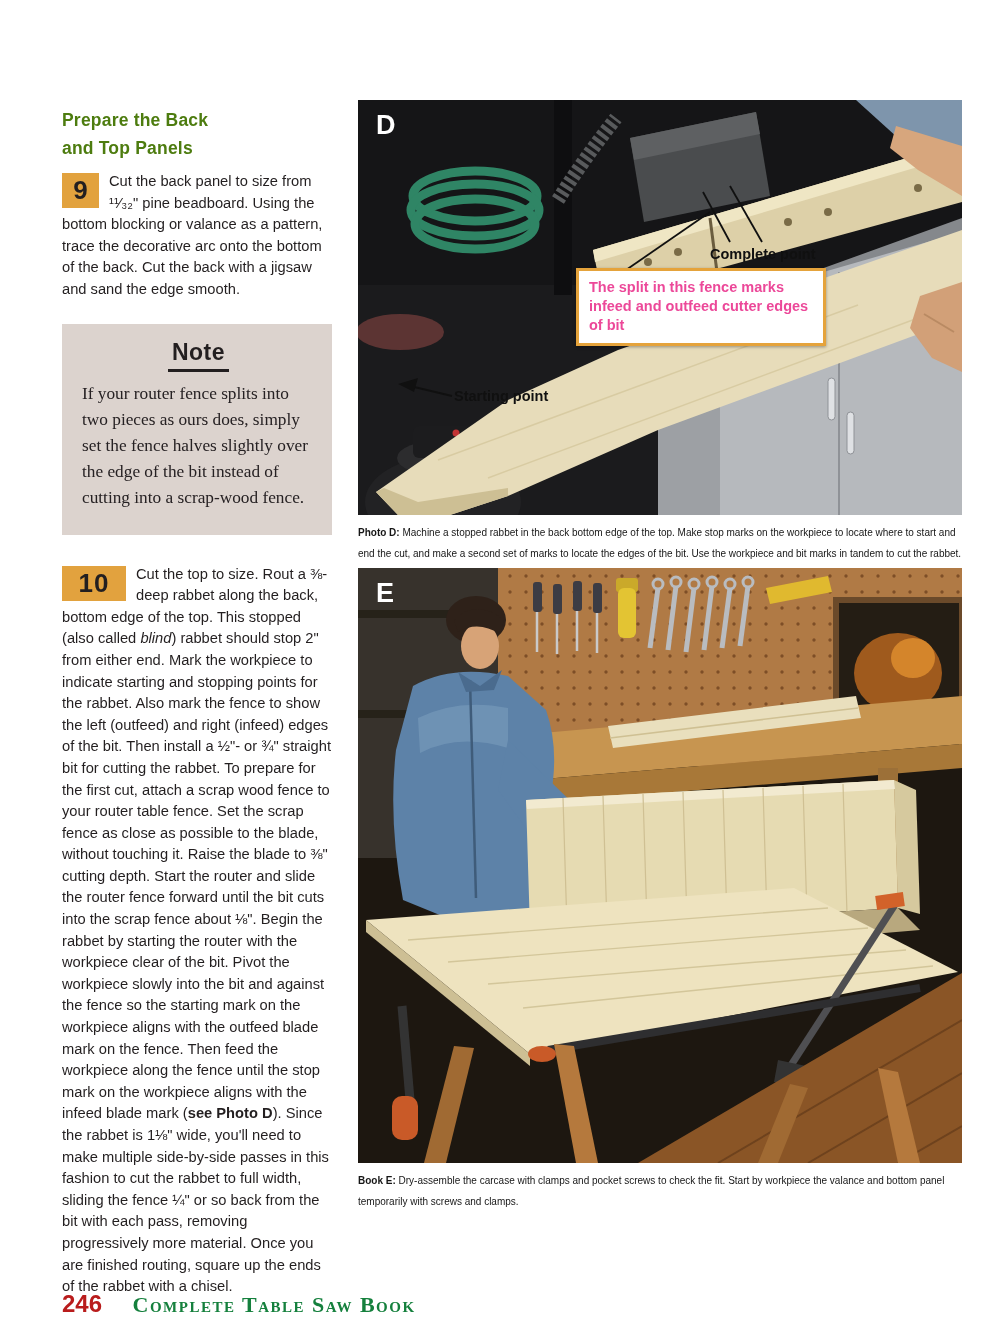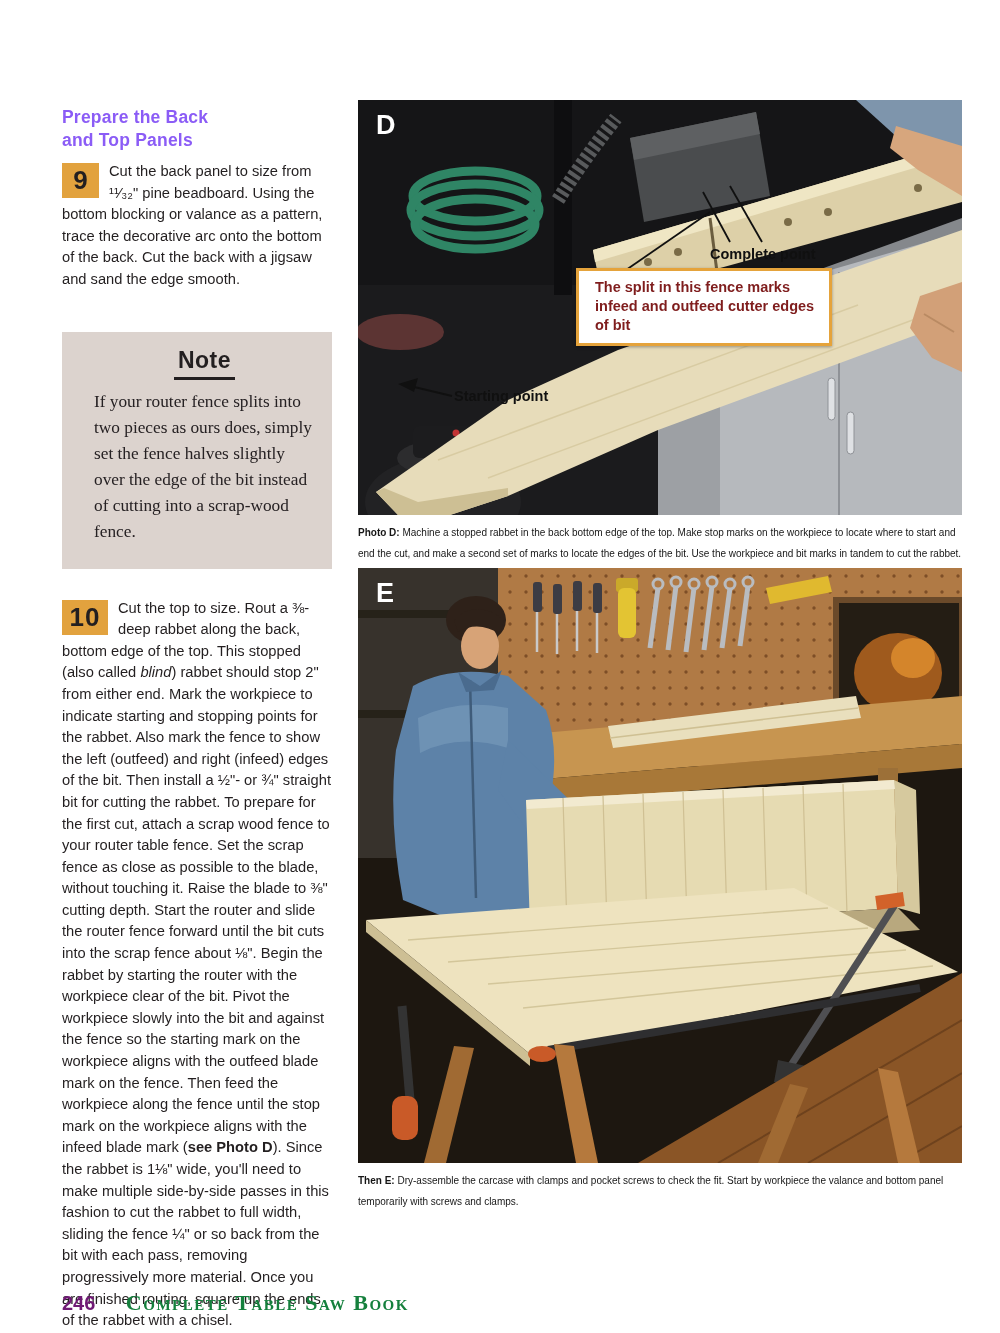--- a/index.html
+++ b/index.html
@@ -1,28 +1,28 @@
 <!DOCTYPE html>
 <html><head>
 <meta charset="utf-8">
 <style>
   html,body{margin:0;padding:0;background:#ffffff;}
   .page{position:relative;width:1000px;height:1333px;background:#ffffff;overflow:hidden;
         font-family:"Liberation Sans",sans-serif;color:#231f20;}
 
   
   .left-col{position:absolute;left:62px;top:106px;width:270px;}
-  .heading{font-size:17.5px;line-height:23px;font-weight:bold;white-space:pre-line;
-           margin:0 0 9px 0;color:#8b5cf6;letter-spacing:.2px;}
+  .heading{font-size:17.5px;line-height:28px;font-weight:bold;white-space:pre-line;
+           margin:0 0 9px 0;color:#4d7c0f;letter-spacing:.2px;}
   .step-para{font-size:14.7px;line-height:21.6px;color:#231f20;text-align:left;}
   .step-num{float:left;width:37px;height:35px;background:#E2A23E;color:#231f20;
             font-weight:bold;font-size:26px;text-align:center;line-height:35px;
             margin:2px 10px 4px 0;}
-  .step-num.wide{width:46px;letter-spacing:1px;}
-  .note-box{margin-top:41px;background:#DCD3CE;padding:15px 17px 24px 32px;}
+  .step-num.wide{width:64px;letter-spacing:1px;}
+  .note-box{margin-top:23px;background:#DCD3CE;padding:15px 17px 24px 20px;}
   .note-title-wrap{text-align:center;margin-bottom:9px;}
   .note-title{display:inline-block;font-weight:bold;font-size:23px;letter-spacing:.5px;
               border-bottom:3px solid #231f20;padding:0 4px 3px 4px;color:#231f20;}
   .note-body{font-family:"Liberation Serif",serif;font-size:17.3px;line-height:26px;color:#262123;}
   .step10-wrap{margin-top:29px;}
   .ital{font-style:italic;}
   .boldref{font-weight:bold;}
 
   
   .right-col{position:absolute;left:358px;top:100px;width:604px;}
@@ -33,27 +33,27 @@
   .photo-letter{position:absolute;left:18px;top:10px;color:#ffffff;font-weight:bold;
                 font-size:27px;z-index:6;}
   .caption{font-size:10px;line-height:21px;color:#161616;margin-top:7px;}
   .caption b{font-weight:bold;}
 
   
   .anno{position:absolute;font-weight:bold;font-size:14.5px;color:#101010;z-index:5;}
   .anno-stopping{left:352px;top:146px;}
   .anno-starting{left:96px;top:288px;}
   .callout{position:absolute;left:218px;top:168px;width:224px;background:#ffffff;
-           border:3px solid #E5A33B;padding:7px 10px 8px 16px;font-weight:bold;
-           font-size:14.5px;line-height:19px;color:#7f1d1d;z-index:5;
+           border:3px solid #E5A33B;padding:7px 10px 8px 10px;font-weight:bold;
+           font-size:14.5px;line-height:19px;color:#ec4899;z-index:5;
            box-shadow:0 1px 3px rgba(0,0,0,.35);}
 
   
   .footer{position:absolute;left:62px;top:1290px;white-space:nowrap;}
-  .page-num{font-weight:bold;font-size:20px;color:#701a75;}
+  .page-num{font-weight:bold;font-size:24px;color:#b91c1c;}
   .book-title{font-family:"Liberation Serif",serif;font-weight:bold;
               font-variant:small-caps;font-size:22px;letter-spacing:1.5px;
               margin-left:26px;color:#15803d;}
 </style>
 </head>
 <body>
 
 <div class="page">
 
   <div class="left-col">
@@ -277,21 +277,21 @@
 
         <polygon points="96,478 116,480 88,595 66,595" fill="#a06a33"></polygon>
         <polygon points="196,476 216,478 240,595 218,595" fill="#b5793d"></polygon>
         <polygon points="432,516 450,520 420,595 400,595" fill="#a06a33"></polygon>
         <polygon points="520,500 540,504 562,595 540,595" fill="#b5793d"></polygon>
       </svg>
       <div class="photo-letter">E</div>
     </div>
 
     <div class="caption">
-      <b>Then E:</b><span> Dry-assemble the carcase with clamps and pocket screws to check the fit. Start by workpiece the valance and bottom panel temporarily with screws and clamps.</span>
+      <b>Book E:</b><span> Dry-assemble the carcase with clamps and pocket screws to check the fit. Start by workpiece the valance and bottom panel temporarily with screws and clamps.</span>
     </div>
   </div>
 
   <div class="footer">
     <span class="page-num">246</span>
     <span class="book-title">Complete Table Saw Book</span>
   </div>
 
 </div>
 

